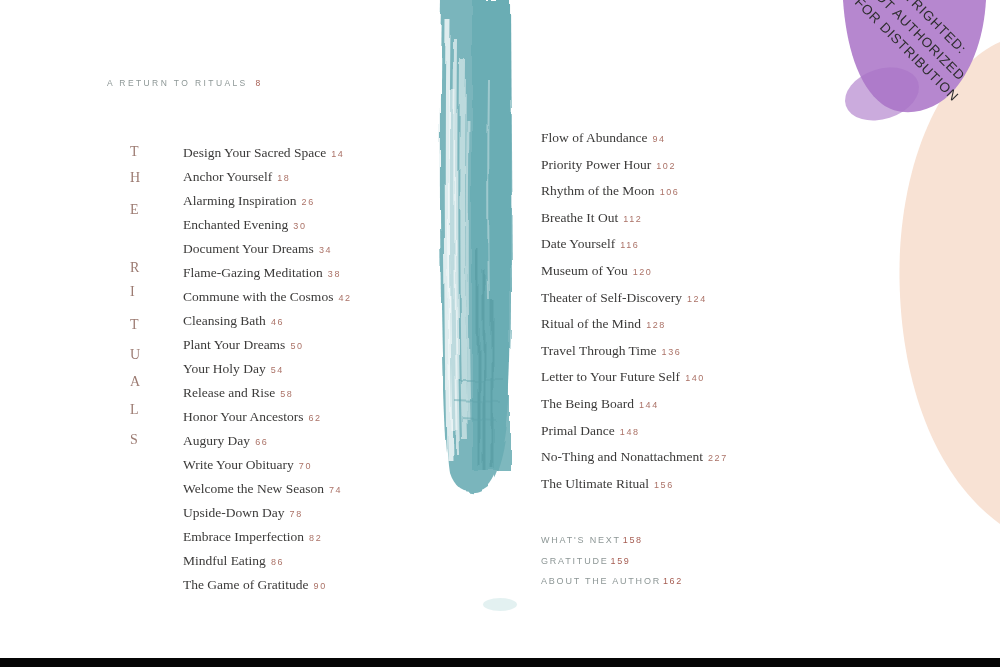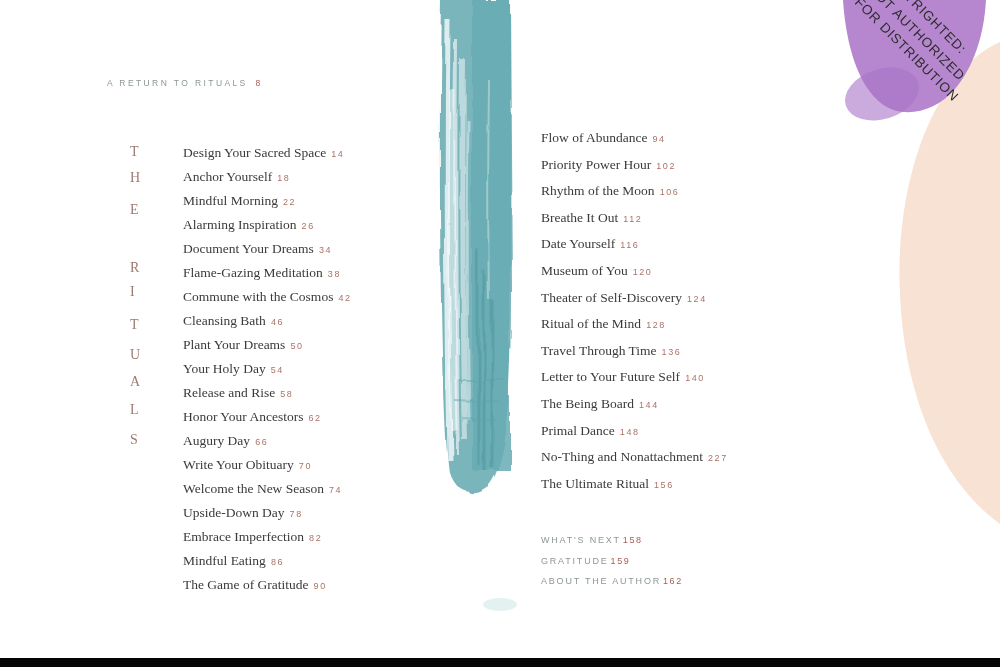--- a/index.html
+++ b/index.html
@@ -121,22 +121,22 @@
       <span style="top: 318px;">T</span>
       <span style="top: 348px;">U</span>
       <span style="top: 375px;">A</span>
       <span style="top: 403px;">L</span>
       <span style="top: 433px;">S</span>
     </div>
 
   <ul class="toc toc-left" id="toc-left">
       <li><span class="title">Design Your Sacred Space</span><span class="pagenum">14</span></li>
       <li><span class="title">Anchor Yourself</span><span class="pagenum">18</span></li>
-      <li><span class="title">Mindful Morning</span><span class="pagenum">22</span></li>
       <li><span class="title">Alarming Inspiration</span><span class="pagenum">26</span></li>
+      <li><span class="title">Enchanted Evening</span><span class="pagenum">30</span></li>
       <li><span class="title">Document Your Dreams</span><span class="pagenum">34</span></li>
       <li><span class="title">Flame-Gazing Meditation</span><span class="pagenum">38</span></li>
       <li><span class="title">Commune with the Cosmos</span><span class="pagenum">42</span></li>
       <li><span class="title">Cleansing Bath</span><span class="pagenum">46</span></li>
       <li><span class="title">Plant Your Dreams</span><span class="pagenum">50</span></li>
       <li><span class="title">Your Holy Day</span><span class="pagenum">54</span></li>
       <li><span class="title">Release and Rise</span><span class="pagenum">58</span></li>
       <li><span class="title">Honor Your Ancestors</span><span class="pagenum">62</span></li>
       <li><span class="title">Augury Day</span><span class="pagenum">66</span></li>
       <li><span class="title">Write Your Obituary</span><span class="pagenum">70</span></li>

